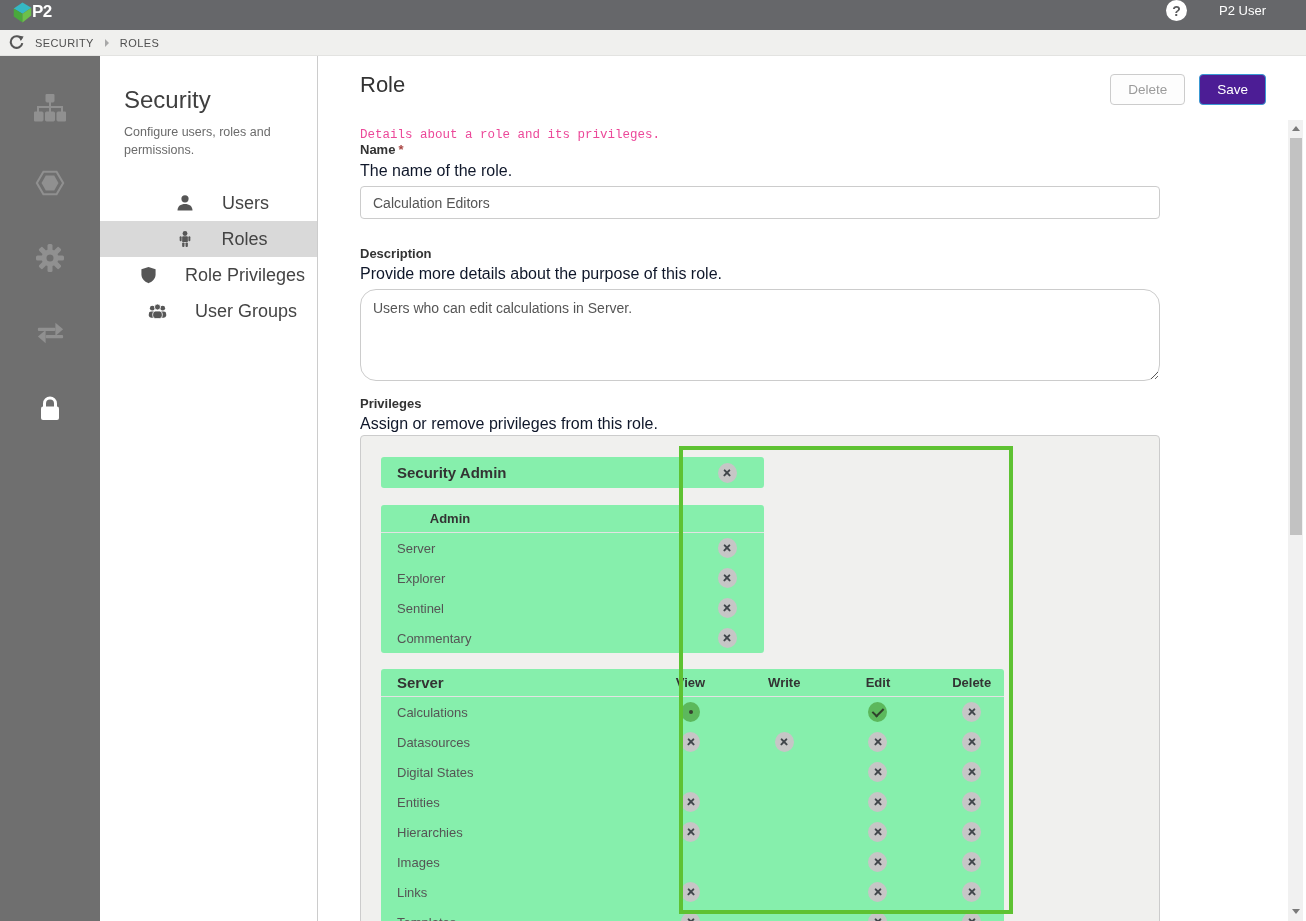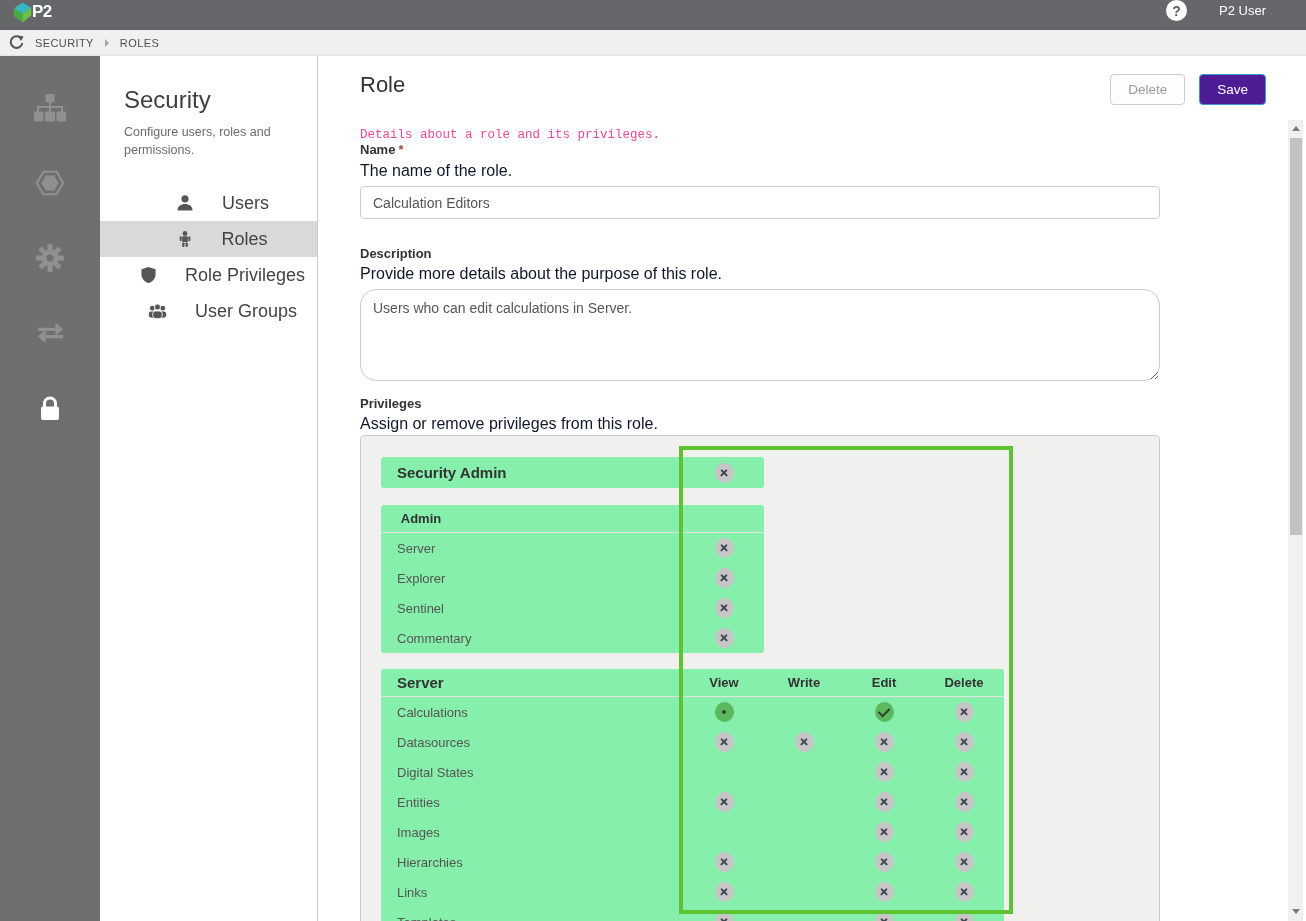--- a/index.html
+++ b/index.html
@@ -69,21 +69,21 @@
   .panel{position:absolute;left:42px;top:379px;width:800px;height:600px;background:#f0f0ee;
          border:1px solid #ccc;border-radius:4px;box-sizing:border-box;padding:21px 0 0 20px;overflow:hidden;}
   .pcard{background:#86efac;border-radius:3px;width:383px;margin-bottom:16px;}
   #card-security-admin{margin-bottom:17px;}
   #card-server{width:623px;}
   .prow{display:flex;align-items:center;height:30px;}
   .phead{height:27px;border-bottom:1px solid #e3e3e3;}
   #card-security-admin .phead{height:31px;border-bottom:none;}
   .plabel{width:303px;padding-left:16px;box-sizing:border-box;font-size:13px;color:#555;}
   .ptitle{font-weight:bold;font-size:15px;color:#333;}
-  .pcell{width:80px;display:flex;align-items:center;justify-content:center;}
+  .pcell{width:80px;display:flex;align-items:center;justify-content:center;margin-left:29px;}
   .pcolhead{font-weight:bold;font-size:13px;color:#333;}
 
   .picon{width:19px;height:20px;border-radius:50%;position:relative;display:inline-block;cursor:pointer;}
   .picon.denied{background:#c6c6c6;}
   .picon.allowed,.picon.partial{background:#5cb85c;}
   .xa,.xb{position:absolute;left:50%;top:50%;width:9px;height:2.4px;background:#41464b;border-radius:1px;}
   .xa{transform:translate(-50%,-50%) rotate(45deg);}
   .xb{transform:translate(-50%,-50%) rotate(-45deg);}
   .chk{position:absolute;left:50%;top:50%;width:9px;height:5px;border-left:2.4px solid #30412c;
        border-bottom:2.4px solid #30412c;transform:translate(-50%,-62%) rotate(-45deg);}
@@ -397,47 +397,47 @@
             </span>
           </div>
           <div class="pcell">
             <span class="picon denied">
               <i class="xa"></i>
               <i class="xb"></i>
             </span>
           </div>
         </div>
         <div class="prow">
+          <div class="plabel">Hierarchies</div>
+          <div class="pcell">
+            <span class="picon denied">
+              <i class="xa"></i>
+              <i class="xb"></i>
+            </span>
+          </div>
+          <div class="pcell">
+            <span></span>
+          </div>
+          <div class="pcell">
+            <span class="picon denied">
+              <i class="xa"></i>
+              <i class="xb"></i>
+            </span>
+          </div>
+          <div class="pcell">
+            <span class="picon denied">
+              <i class="xa"></i>
+              <i class="xb"></i>
+            </span>
+          </div>
+        </div>
+        <div class="prow">
           <div class="plabel">Images</div>
           <div class="pcell">
             <span></span>
-          </div>
-          <div class="pcell">
-            <span></span>
-          </div>
-          <div class="pcell">
-            <span class="picon denied">
-              <i class="xa"></i>
-              <i class="xb"></i>
-            </span>
-          </div>
-          <div class="pcell">
-            <span class="picon denied">
-              <i class="xa"></i>
-              <i class="xb"></i>
-            </span>
-          </div>
-        </div>
-        <div class="prow">
-          <div class="plabel">Hierarchies</div>
-          <div class="pcell">
-            <span class="picon denied">
-              <i class="xa"></i>
-              <i class="xb"></i>
-            </span>
           </div>
           <div class="pcell">
             <span></span>
           </div>
           <div class="pcell">
             <span class="picon denied">
               <i class="xa"></i>
               <i class="xb"></i>
             </span>
           </div>

